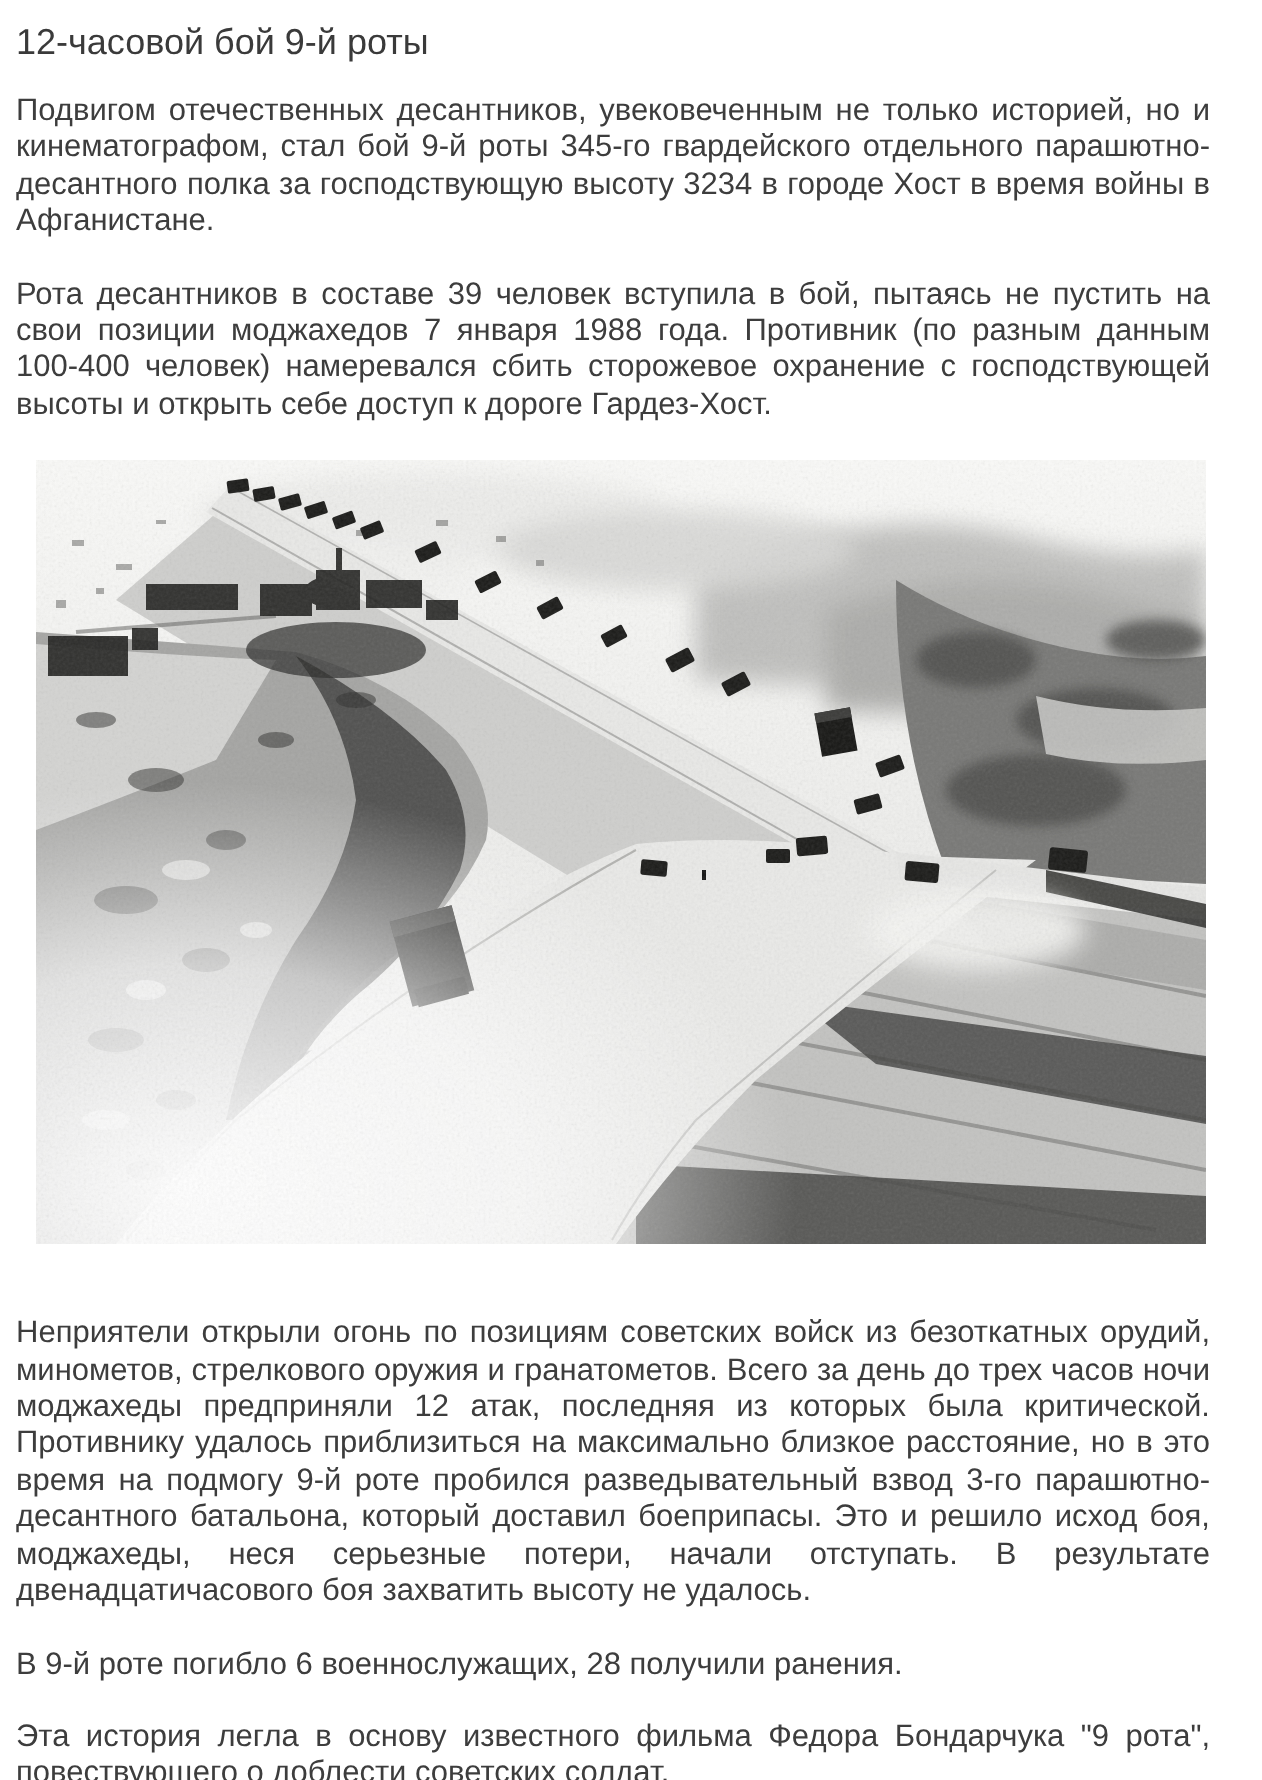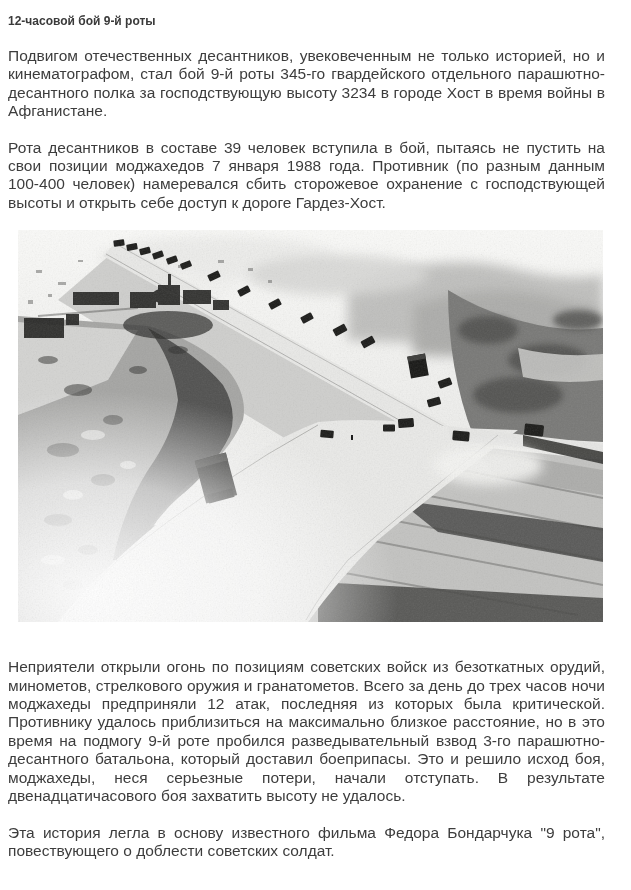--- a/index.html
+++ b/index.html
@@ -5,21 +5,21 @@
   html,body{margin:0;padding:0;}
   body{
     width:631px;height:890px;
     background:#ffffff;
     color:#3d3d3d;
     font-family:"Liberation Sans","DejaVu Sans",sans-serif;
     overflow:hidden;
   }
   .article{padding:12px 14px 0 8px;}
   .article h1{
-    font-size:12px;line-height:19px;font-weight:bold;
+    font-size:18px;line-height:19px;font-weight:normal;
     margin:0 0 16px 0;color:#3a3a3a;
   }
   .article p{
     font-size:15.5px;line-height:18.4px;
     margin:0 12px 18px 0;
     text-align:justify;
   }
   figure.photo{
     margin:6px 0 36px 10px;
     width:585px;height:392px;
@@ -195,15 +195,16 @@
       <rect x="333" y="205" width="2" height="5" fill="#111111"></rect>
 
       <rect width="585" height="392" fill="url(#fadeBL)"></rect>
 
       <rect width="585" height="392" filter="url(#noise)" opacity="0.16" style="mix-blend-mode:multiply"></rect>
       <rect width="585" height="392" filter="url(#noise)" opacity="0.12" style="mix-blend-mode:screen"></rect>
     </svg>
   </figure>
 
   <p>Неприятели открыли огонь по позициям советских войск из безоткатных орудий, минометов, стрелкового оружия и гранатометов. Всего за день до трех часов ночи моджахеды предприняли 12 атак, последняя из которых была критической. Противнику удалось приблизиться на максимально близкое расстояние, но в это время на подмогу 9-й роте пробился разведывательный взвод 3-го парашютно-десантного батальона, который доставил боеприпасы. Это и решило исход боя, моджахеды, неся серьезные потери, начали отступать. В результате двенадцатичасового боя захватить высоту не удалось.</p>
+  <p>В 9-й роте погибло 6 военнослужащих, 28 получили ранения.</p>
   <p>Эта история легла в основу известного фильма Федора Бондарчука "9 рота", повествующего о доблести советских солдат.</p>
 
 </main>
 
 </body></html>

